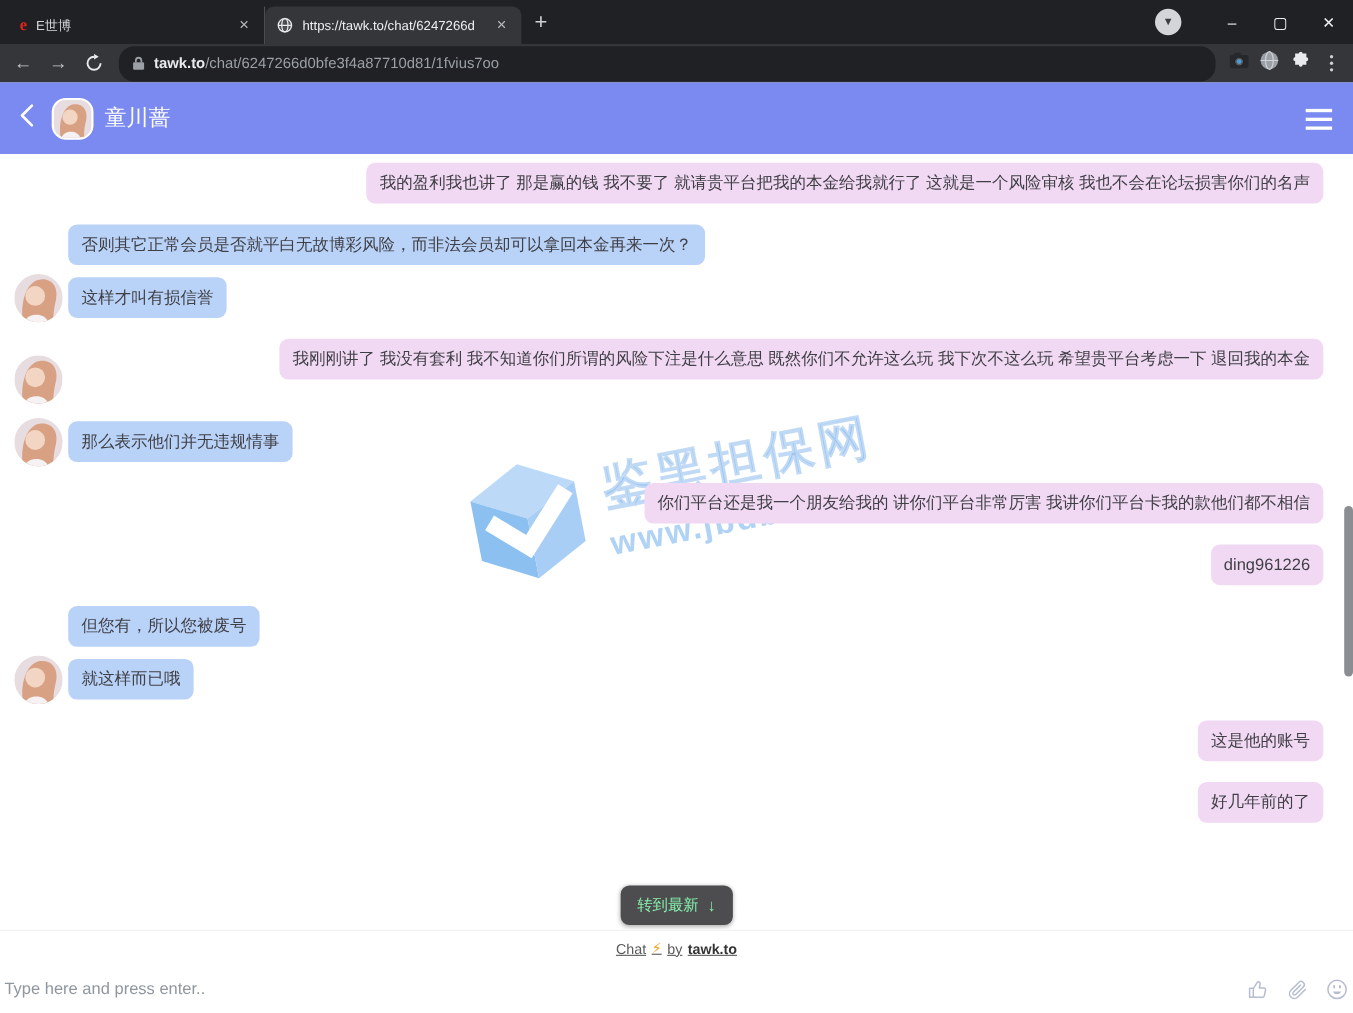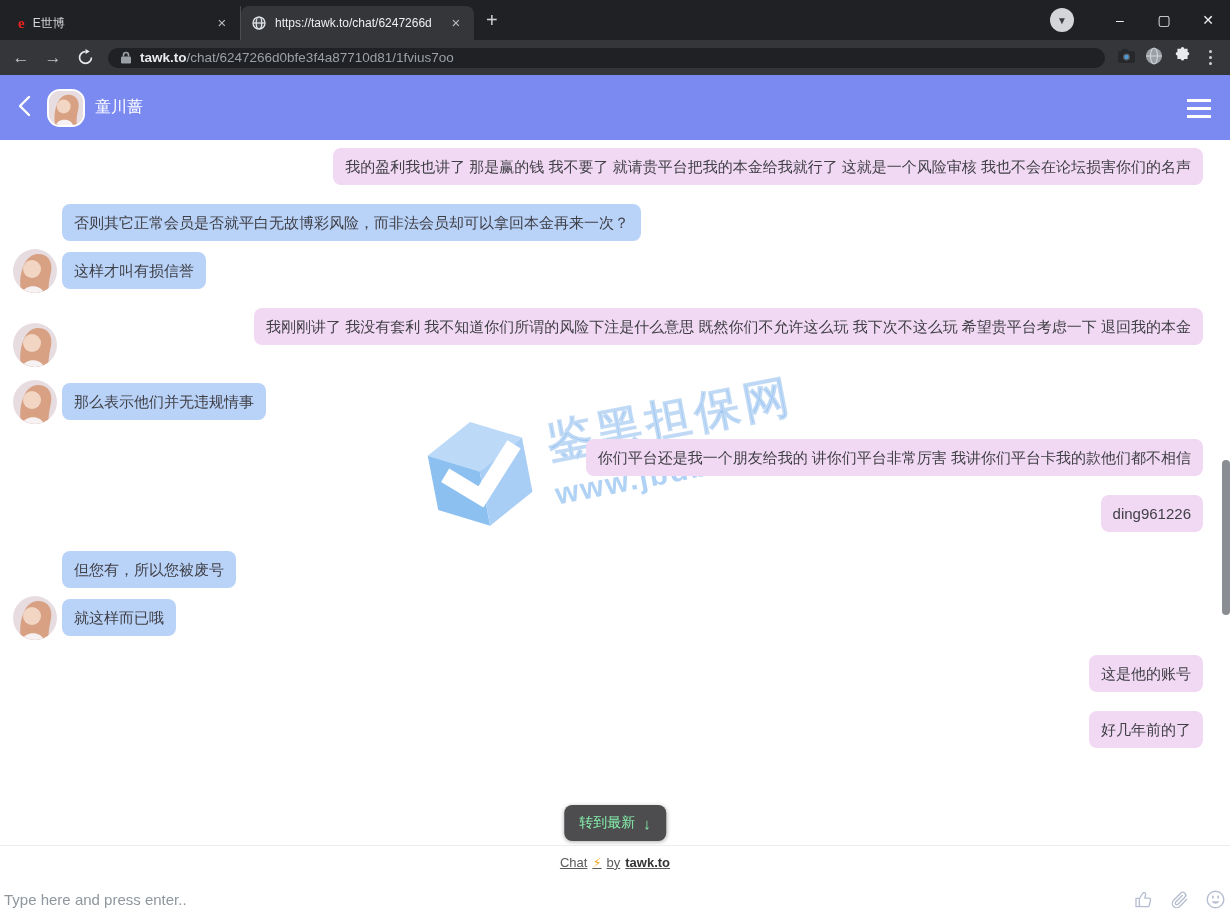--- a/index.html
+++ b/index.html
@@ -16,32 +16,32 @@
   .tab-close { color:#b9bcc0; font-size:15px; line-height:15px; width:16px; height:16px; text-align:center; border-radius:50%; cursor:pointer; }
   .favicon-e { color:#e5241d; font-weight:bold; font-size:15px; font-family:"Liberation Serif","DejaVu Serif",serif; }
   .newtab-btn { color:#cfd1d5; font-size:20px; margin-left:12px; margin-bottom:8px; cursor:pointer; }
   .win-controls { position:absolute; right:0; top:0; height:40px; display:flex; align-items:center; }
   .profile-circle { width:24px; height:24px; border-radius:50%; background:#d3d5d9; color:#3a3d41; font-size:10px;
      display:flex; align-items:center; justify-content:center; margin-right:24px; }
   .win-btn { color:#eceef1; width:44px; text-align:center; font-size:14px; }
 
   .toolbar { width:100%; height:35px; background:#35363a; display:flex; align-items:center; padding:0 8px; gap:6px; }
   .nav-ico { color:#c3c6ca; font-size:17px; width:26px; text-align:center; }
-  .addr { flex:1; height:20px; background:#202124; border-radius:14px; display:flex; align-items:center; padding:0 12px; gap:8px; margin:0 4px; }
+  .addr { flex:1; height:32px; background:#202124; border-radius:14px; display:flex; align-items:center; padding:0 12px; gap:8px; margin:0 4px; }
   .addr-text { font-size:13.5px; color:#9aa0a6; white-space:nowrap; overflow:hidden; }
   .addr-text b { color:#e8eaed; font-weight:700; }
   .ext-ico { width:22px; text-align:center; }
   .kebab { display:flex; flex-direction:column; gap:3px; padding:0 10px; }
   .kebab i { width:3px; height:3px; border-radius:50%; background:#cfd1d5; }
 
   
   .chat-header { height:65px; background:#7b8af0; display:flex; align-items:center; padding:0 18px; position:relative; }
   .hdr-back { margin-right:16px; }
   .hdr-avatar { width:38px; height:38px; border-radius:13px; border:2px solid #fff; overflow:hidden; background:#e9dfe2; }
-  .hdr-name { color:#fff; font-size:16px; margin-left:10px; }
+  .hdr-name { color:#fff; font-size:20px; margin-left:10px; }
   .hamburger { position:absolute; right:19px; top:24px; display:flex; flex-direction:column; gap:5px; cursor:pointer; }
   .hamburger i { display:block; width:24px; height:3px; background:#fff; }
 
   .chat-body { position:relative; height:705px; background:#fff; overflow:hidden; }
 
   .row { position:relative; margin-top:19px; display:flex; padding:0 27px 0 62px; z-index:1; }
   .row.first { margin-top:8px; }
   .row.gap-sm { margin-top:11px; }
   .row.right { justify-content:flex-end; }
   .bubble { font-size:15px; line-height:21px; color:#3f3f46; padding:8px 12px; border-radius:8px; white-space:nowrap; }

